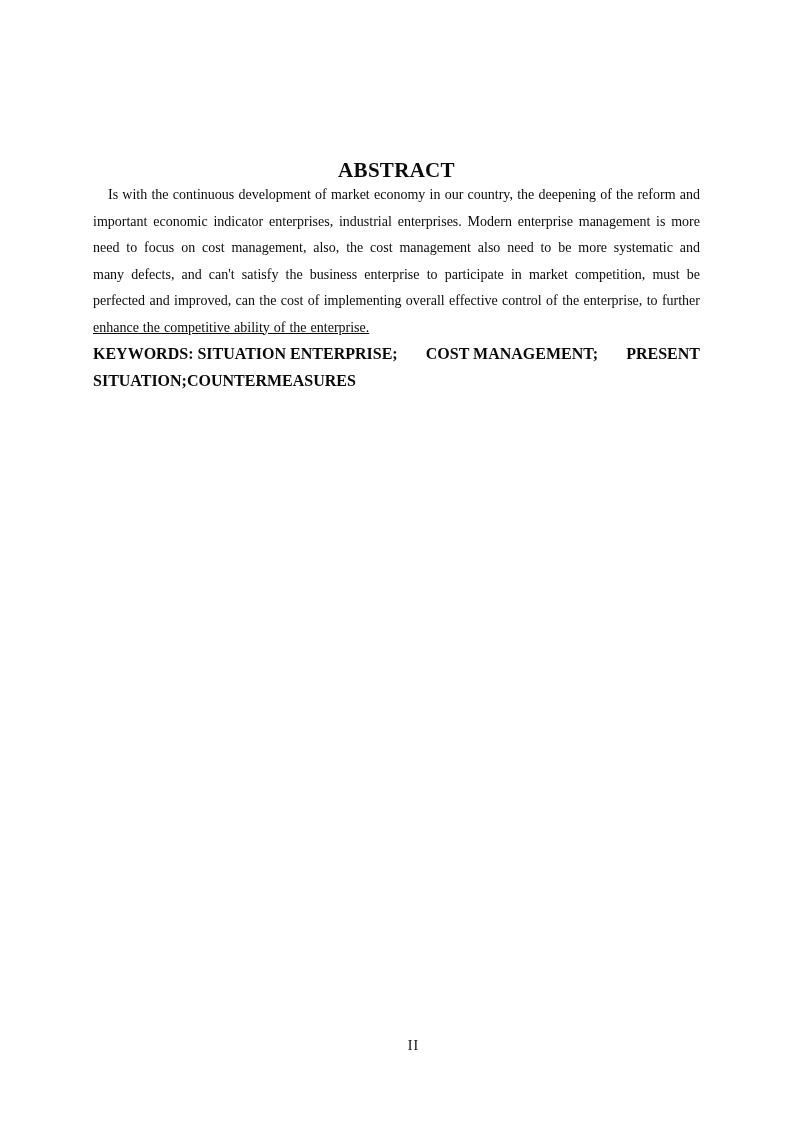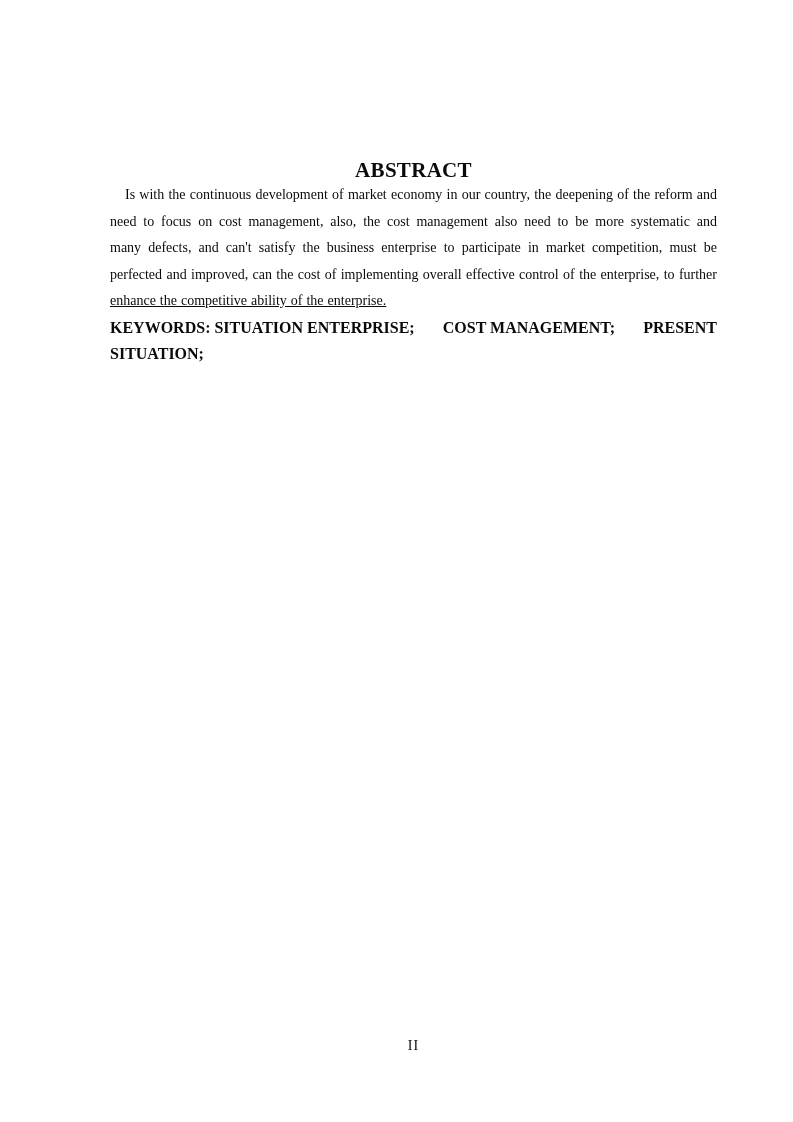--- a/index.html
+++ b/index.html
@@ -11,21 +11,21 @@
     position: relative;
     width: 793px;
     height: 1122px;
     background: #ffffff;
     font-family: "Liberation Serif", "DejaVu Serif", serif;
     color: #0a0a0a;
     overflow: hidden;
   }
   .content {
     position: absolute;
-    left: 110px;
+    left: 93px;
     top: 0;
     width: 607px;
   }
   .doc-title {
     margin: 158px 0 0 0;
     font-size: 21px;
     line-height: 24px;
     font-weight: bold;
     text-align: center;
     letter-spacing: 0.3px;
@@ -74,33 +74,35 @@
 </head>
 <body>
 
 <div class="page">
   <div class="content">
 
     <h1 class="doc-title">ABSTRACT</h1>
 
     <div class="abstract-para">
         <div>Is with the continuous development of market economy in our country, the deepening of the reform and</div>
+        <div>important economic indicator enterprises, industrial enterprises. Modern enterprise management is more</div>
         <div>need to focus on cost management, also, the cost management also need to be more systematic and</div>
         <div>many defects, and can't satisfy the business enterprise to participate in market competition, must be</div>
         <div>perfected and improved, can the cost of implementing overall effective control of the enterprise, to further</div>
         <div>enhance the competitive ability of the enterprise.</div>
       </div>
 
     <div class="keywords">
       <div class="kw-line1">
         <span>KEYWORDS: SITUATION ENTERPRISE;</span>
         <span>COST MANAGEMENT;</span>
         <span>PRESENT</span>
       </div>
       <div class="kw-line2">
         <span>SITUATION;</span>
+        <span>COUNTERMEASURES</span>
       </div>
     </div>
 
   </div>
 
   <div class="page-number">II</div>
 </div>
 
 </body></html>

